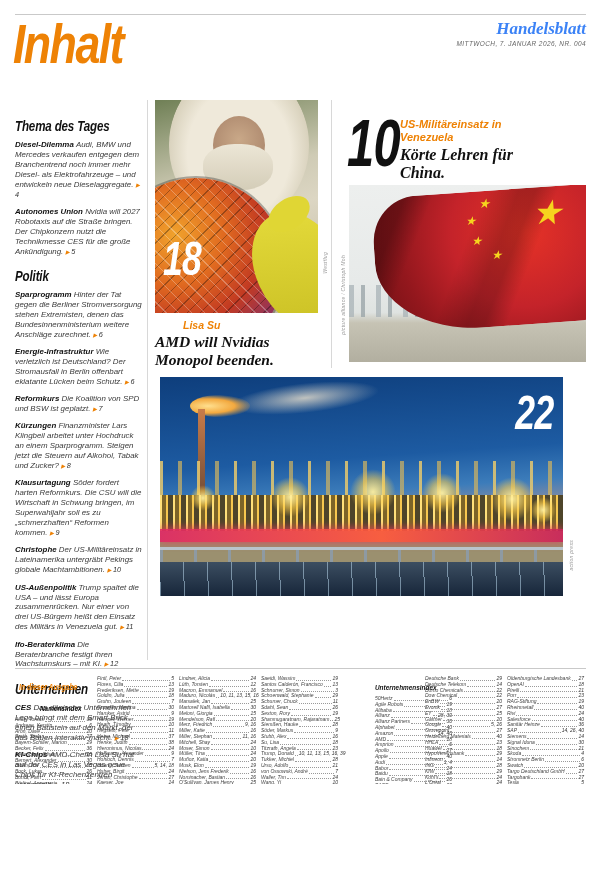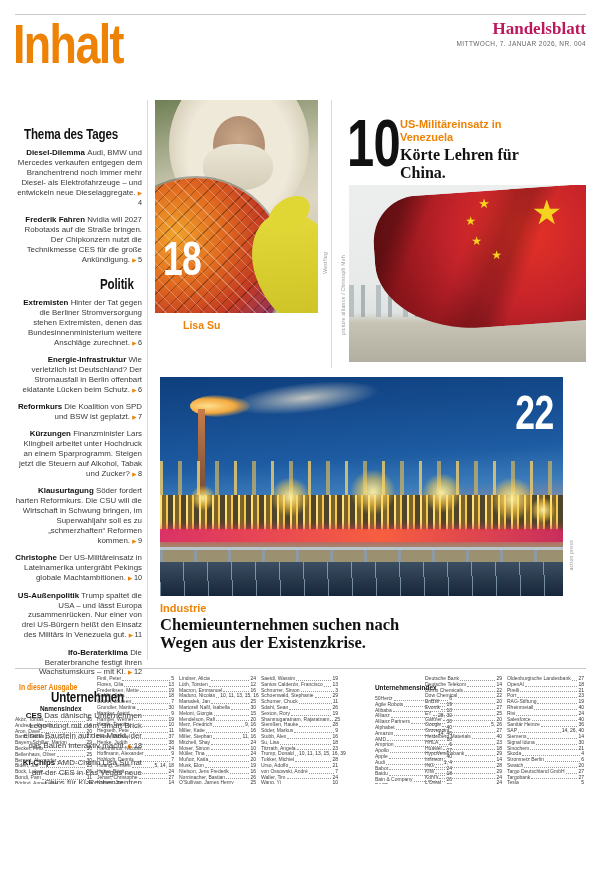--- a/index.html
+++ b/index.html
@@ -1,30 +1,30 @@
 <!DOCTYPE html>
 <html lang="de"><head>
 <meta charset="utf-8">
 <title>Inhalt</title>
 <style>
   html,body{margin:0;padding:0;background:#ffffff;}
   #page{position:relative;width:601px;height:784px;background:#fff;overflow:hidden;
-        font-family:"Liberation Sans",sans-serif;color:#222;}
+        font-family:"Liberation Sans",sans-serif;color:#222;font-style:italic;}
   .rule{position:absolute;background:#c9c9c9;}
   .cond{display:inline-block;transform:scaleX(.8);transform-origin:0 50%;white-space:nowrap;}
 
   
   #page-title{position:absolute;left:13px;top:16px;color:#ee8205;font-weight:800;
     font-size:56px;letter-spacing:-2px;line-height:1;}
   #brand{position:absolute;right:15px;top:20px;text-align:right;}
-  #brand .b{font-family:"Liberation Serif",serif;font-weight:700;color:#be185d;font-size:17px;line-height:1;}
+  #brand .b{font-family:"Liberation Serif",serif;font-weight:700;color:#3b82f6;font-size:17px;line-height:1;}
   #brand .d{font-size:6.5px;color:#666;letter-spacing:.4px;margin-top:3px;}
 
   
-  #toc{position:absolute;left:15px;top:126px;width:127px;text-align:right;}
+  #toc{position:absolute;left:15px;top:118px;width:127px;}
   .sec-head{font-size:14.5px;font-weight:800;color:#111;margin:11px 0 6px 0;letter-spacing:-.2px;}
   .sec-head:first-child{margin-top:0;}
   .toc-item{font-size:7.9px;line-height:9.9px;color:#3a3a3a;margin:0 0 7px 0;}
   .toc-item b{color:#111;}
   .pm{color:#ee8205;font-size:5.5px;vertical-align:.5px;}
   .pnum{color:#333;font-size:7.3px;}
 
   
   .vline{position:absolute;width:1px;background:#d8d8d8;}
 
@@ -145,23 +145,23 @@
   <div class="rule" style="left:15px;top:14px;width:571px;height:1px;"></div>
   <div id="page-title" class="cond">Inhalt</div>
   <div id="brand">
     <div class="b">Handelsblatt</div>
     <div class="d">MITTWOCH, 7. JANUAR 2026, NR. 004</div>
   </div>
 
   <div id="toc">
       <div class="sec-head"><span class="cond">Thema des Tages</span></div>
       <p class="toc-item"><b>Diesel-Dilemma </b>Audi, BMW und Mercedes verkaufen entgegen dem Branchentrend noch immer mehr Diesel- als Elektrofahrzeuge – und entwickeln neue Dieselaggregate. <span class="pm">▶ </span><span class="pnum">4</span></p>
-      <p class="toc-item"><b>Frederik Fahren </b>Nvidia will 2027 Robotaxis auf die Straße bringen. Der Chipkonzern nutzt die Technikmesse CES für die große Ankündigung. <span class="pm">▶ </span><span class="pnum">5</span></p>
+      <p class="toc-item"><b>Autonomes Union </b>Nvidia will 2027 Robotaxis auf die Straße bringen. Der Chipkonzern nutzt die Technikmesse CES für die große Ankündigung. <span class="pm">▶ </span><span class="pnum">5</span></p>
       <div class="sec-head"><span class="cond">Politik</span></div>
-      <p class="toc-item"><b>Extremisten </b>Hinter der Tat gegen die Berliner Stromversorgung stehen Extremisten, denen das Bundesinnenministerium weitere Anschläge zurechnet. <span class="pm">▶ </span><span class="pnum">6</span></p>
+      <p class="toc-item"><b>Sparprogramm </b>Hinter der Tat gegen die Berliner Stromversorgung stehen Extremisten, denen das Bundesinnenministerium weitere Anschläge zurechnet. <span class="pm">▶ </span><span class="pnum">6</span></p>
       <p class="toc-item"><b>Energie-Infrastruktur </b>Wie verletzlich ist Deutschland? Der Stromausfall in Berlin offenbart eklatante Lücken beim Schutz. <span class="pm">▶ </span><span class="pnum">6</span></p>
       <p class="toc-item"><b>Reformkurs </b>Die Koalition von SPD und BSW ist geplatzt. <span class="pm">▶ </span><span class="pnum">7</span></p>
       <p class="toc-item"><b>Kürzungen </b>Finanzminister Lars Klingbeil arbeitet unter Hochdruck an einem Sparprogramm. Steigen jetzt die Steuern auf Alkohol, Tabak und Zucker? <span class="pm">▶ </span><span class="pnum">8</span></p>
       <p class="toc-item"><b>Klausurtagung </b>Söder fordert harten Reformkurs. Die CSU will die Wirtschaft in Schwung bringen, im Superwahljahr soll es zu „schmerzhaften“ Reformen kommen. <span class="pm">▶ </span><span class="pnum">9</span></p>
       <p class="toc-item"><b>Christophe </b>Der US-Militäreinsatz in Lateinamerika untergräbt Pekings globale Machtambitionen. <span class="pm">▶ </span><span class="pnum">10</span></p>
       <p class="toc-item"><b>US-Außenpolitik </b>Trump spaltet die USA – und lässt Europa zusammenrücken. Nur einer von drei US-Bürgern heißt den Einsatz des Militärs in Venezuela gut. <span class="pm">▶ </span><span class="pnum">11</span></p>
       <p class="toc-item"><b>Ifo-Beraterklima </b>Die Beraterbranche festigt ihren Wachstumskurs – mit KI. <span class="pm">▶ </span><span class="pnum">12</span></p>
       <div class="sec-head"><span class="cond">Unternehmen</span></div>
       <p class="toc-item"><b>CES </b>Das dänische Unternehmen Lego bringt mit dem Smart Brick einen Baustein auf den Markt, der das Bauen interaktiv macht. <span class="pm">▶ </span><span class="pnum">18</span></p>
       <p class="toc-item"><b>KI-Chips </b>AMD-Chefin Lisa Su hat auf der CES in Las Vegas neue Chips für KI-Rechenzentren vorgestellt. <span class="pm">▶ </span><span class="pnum">18</span></p>
@@ -175,20 +175,21 @@
     <div class="face"></div>
     <div class="mask"></div>
     <div class="disc"></div>
     <div class="glove"></div>
     <div class="glove2"></div>
     <div class="bignum cond">18</div>
   </div>
   <div class="credit-v" id="credit-wafer">Westflug</div>
   <div id="cap-wafer">
     <div class="kicker">Lisa Su</div>
+    <div class="headline">AMD will Nvidias Monopol beenden.</div>
   </div>
 
   <div class="bignum" id="num10">10</div>
   <div id="cap-china">
     <div class="kicker">US-Militäreinsatz in Venezuela</div>
     <div class="headline">Körte Lehren für China.</div>
   </div>
   <div id="flag">
     <div class="skyline"></div>
     <div class="cloth"></div>
@@ -212,24 +213,20 @@
       <i class="g"></i>
       <i class="g"></i>
       <i class="g"></i>
     <div class="streak"></div>
     <div class="rail"></div>
     <div class="posts"></div>
     <div class="road"></div>
     <div class="bignum cond">22</div>
   </div>
   <div class="credit-v" id="credit-plant">action press</div>
-  <div id="cap-plant">
-    <div class="kicker">Industrie</div>
-    <div class="headline">Chemieunternehmen suchen nach Wegen aus der Existenzkrise.</div>
-  </div>
 
   <div class="rule" style="left:15px;top:668px;width:571px;height:1px;"></div>
 
   <div class="ixcol" id="ix1">
     <div class="ix-issue cond">In dieser Ausgabe</div>
     <div class="ix-head cond">Namensindex</div>
     <div>
         <div class="ix-row">
           <span class="ix-n">Aköz, Tomas</span>
           <span class="ix-d"></span>

